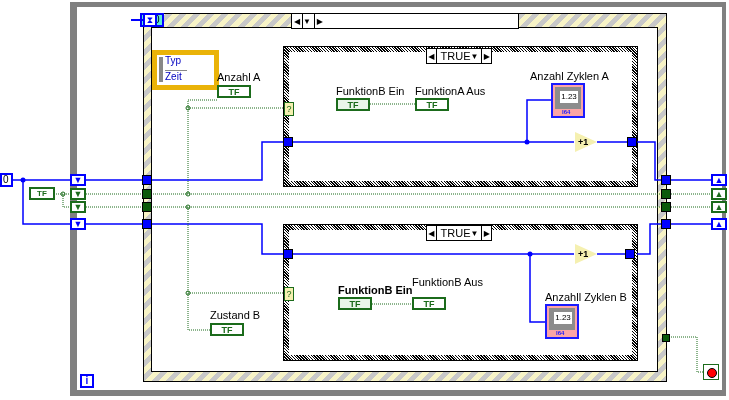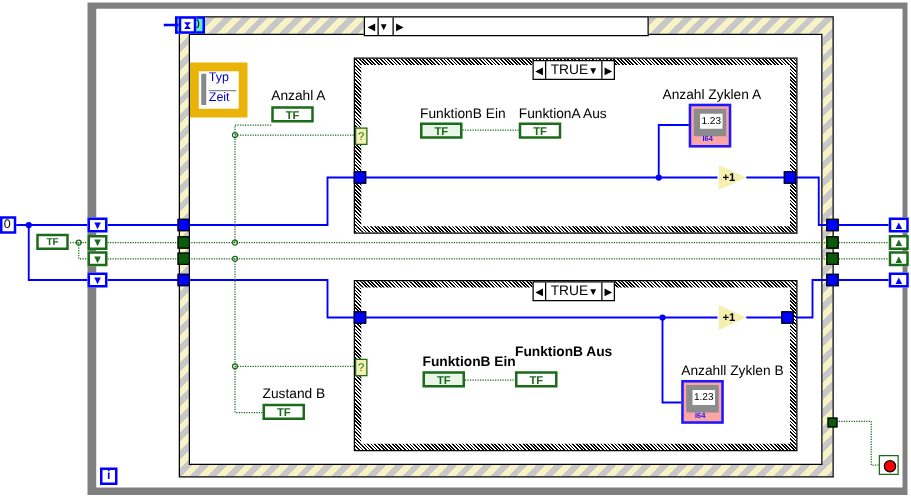--- a/index.html
+++ b/index.html
@@ -41,21 +41,21 @@
 <div class="abs" style="left:108px;top:13px;width:24px;height:14px;border:2px solid #0000ff;background:#5eead4;box-sizing:border-box;font-size:10px;line-height:10px;padding-left:1px;margin-left:32px;">100</div>
 <div class="abs" style="left:131px;top:19px;width:12px;height:2px;background:#0000ff;"></div>
 <div class="abs" style="left:143px;top:13px;width:14px;height:14px;border:2px solid #0000ff;background:#fff;box-sizing:border-box;font-size:9px;line-height:10px;text-align:center;color:#0000ff;">⧗</div>
 
 <div class="abs selector" style="left:291px;top:13px;width:228px;">
   <span class="arr">◀</span>
   <span class="dd">▼</span>
   <span class="arr r">▶</span>
 </div>
 
-<div class="abs" style="left:152px;top:50px;width:32px;height:30px;border:7px solid #eab308;background:#fff;">
+<div class="abs" style="left:152px;top:50px;width:32px;height:30px;border:5px solid #eab308;background:#fff;padding-left:25px;">
   <div class="abs" style="left:2px;top:2px;width:4px;height:25px;background:#888;"></div>
   <div class="abs" style="left:8px;top:0;font-size:10px;color:#0000c0;">Typ</div>
   <div class="abs" style="left:8px;top:15px;font-size:10px;color:#0000c0;border-top:1px solid #888;width:22px;">Zeit</div>
 </div>
 
 <div class="abs case case-a"></div>
 <div class="abs selector" style="left:426px;top:48px;width:66px;">
   <span class="arr">◀</span>
   <span class="txt">TRUE</span>
   <span class="dd">▼</span>
@@ -177,21 +177,21 @@
 <div class="abs numind" style="left:551px;top:83px;">
   <div class="body"></div>
   <div class="val">1.23</div>
   <div class="tag">I64</div>
 </div>
 <div class="abs inc" style="left:575px;top:132px;"></div>
 <div class="abs" style="left:578px;top:137px;font-size:9px;font-weight:bold;">+1</div>
 
 <div class="abs label" style="left:338px;top:284px;font-weight:bold;">FunktionB Ein</div>
 <div class="abs bool ctrl" style="left:338px;top:297px;">TF</div>
-<div class="abs label" style="left:412px;top:276px;font-weight:bold;">FunktionB Aus</div>
+<div class="abs label" style="left:412px;top:276px;">FunktionB Aus</div>
 <div class="abs bool" style="left:412px;top:297px;">TF</div>
 <div class="abs label" style="left:545px;top:291px;">Anzahll Zyklen B</div>
 <div class="abs numind" style="left:545px;top:304px;">
   <div class="body"></div>
   <div class="val">1.23</div>
   <div class="tag">I64</div>
 </div>
 <div class="abs inc" style="left:575px;top:244px;"></div>
 <div class="abs" style="left:578px;top:249px;font-size:9px;font-weight:bold;">+1</div>
 

